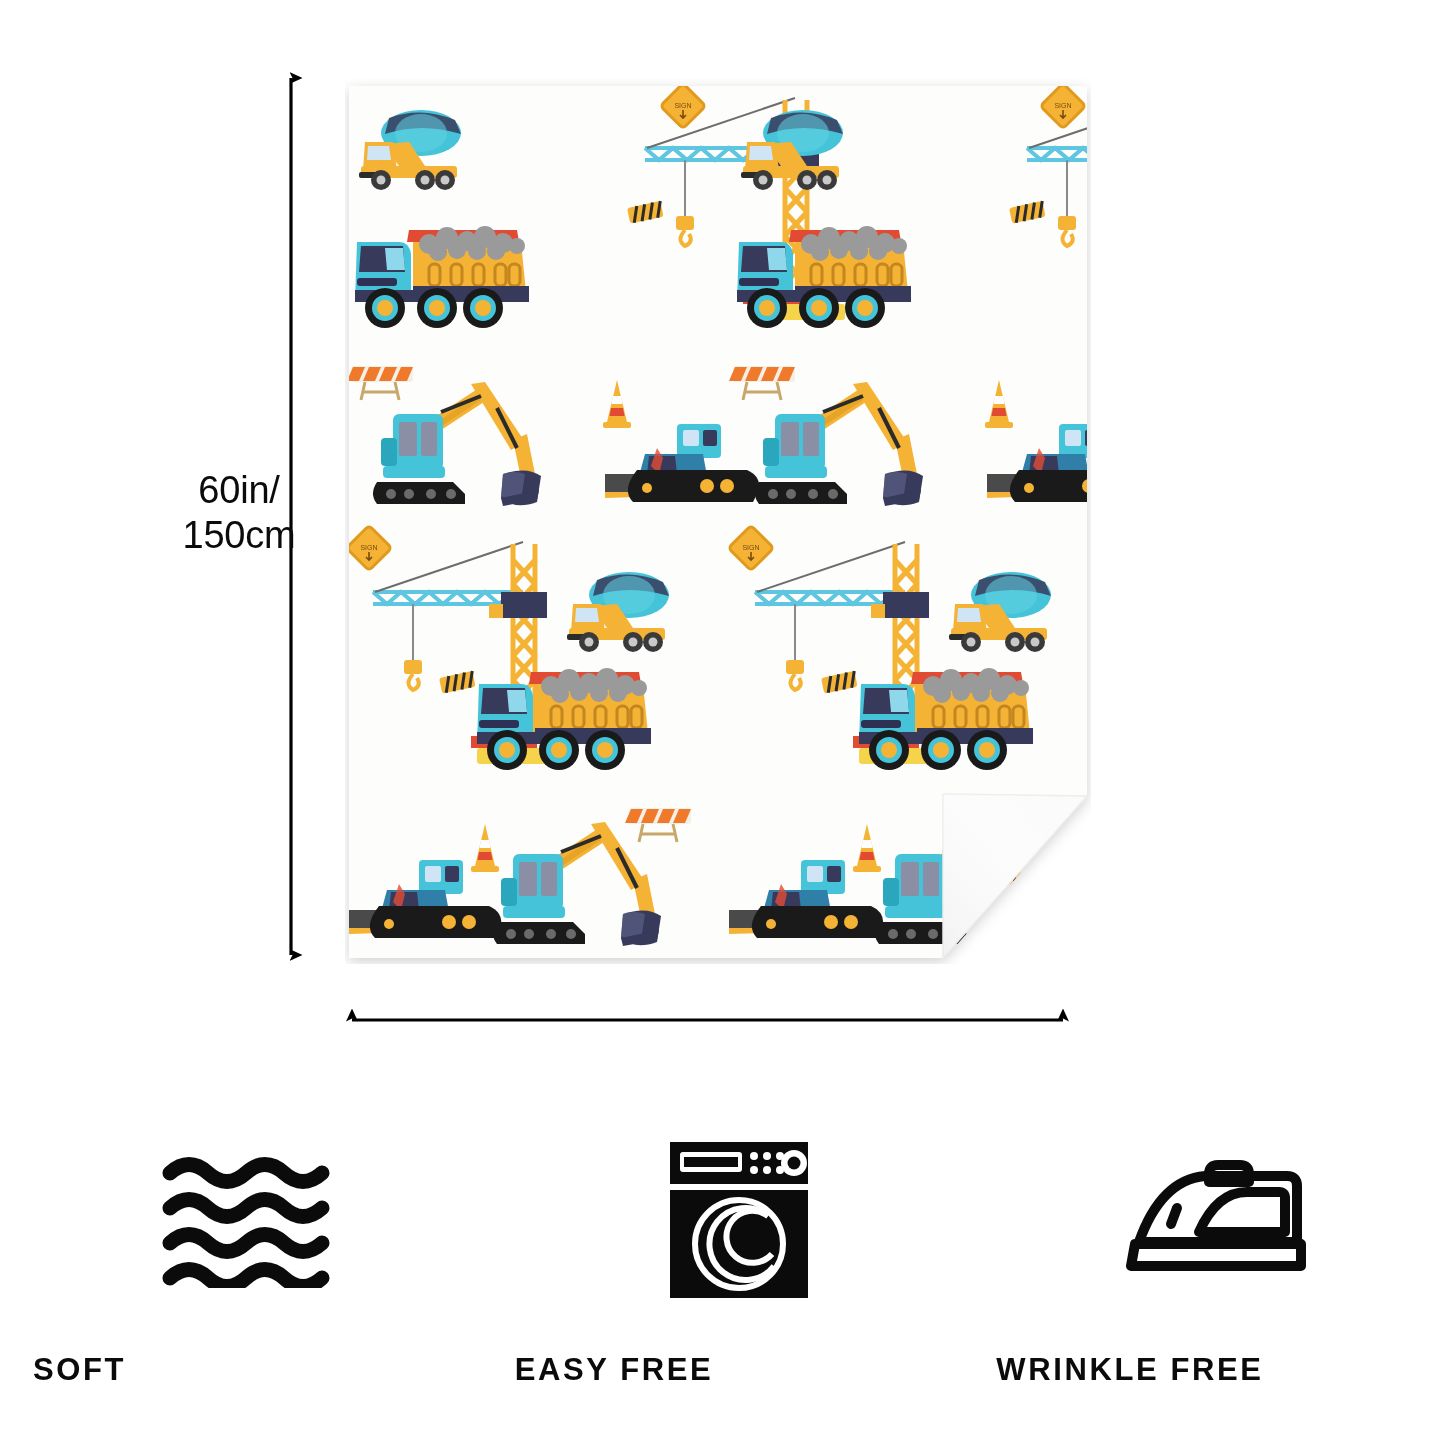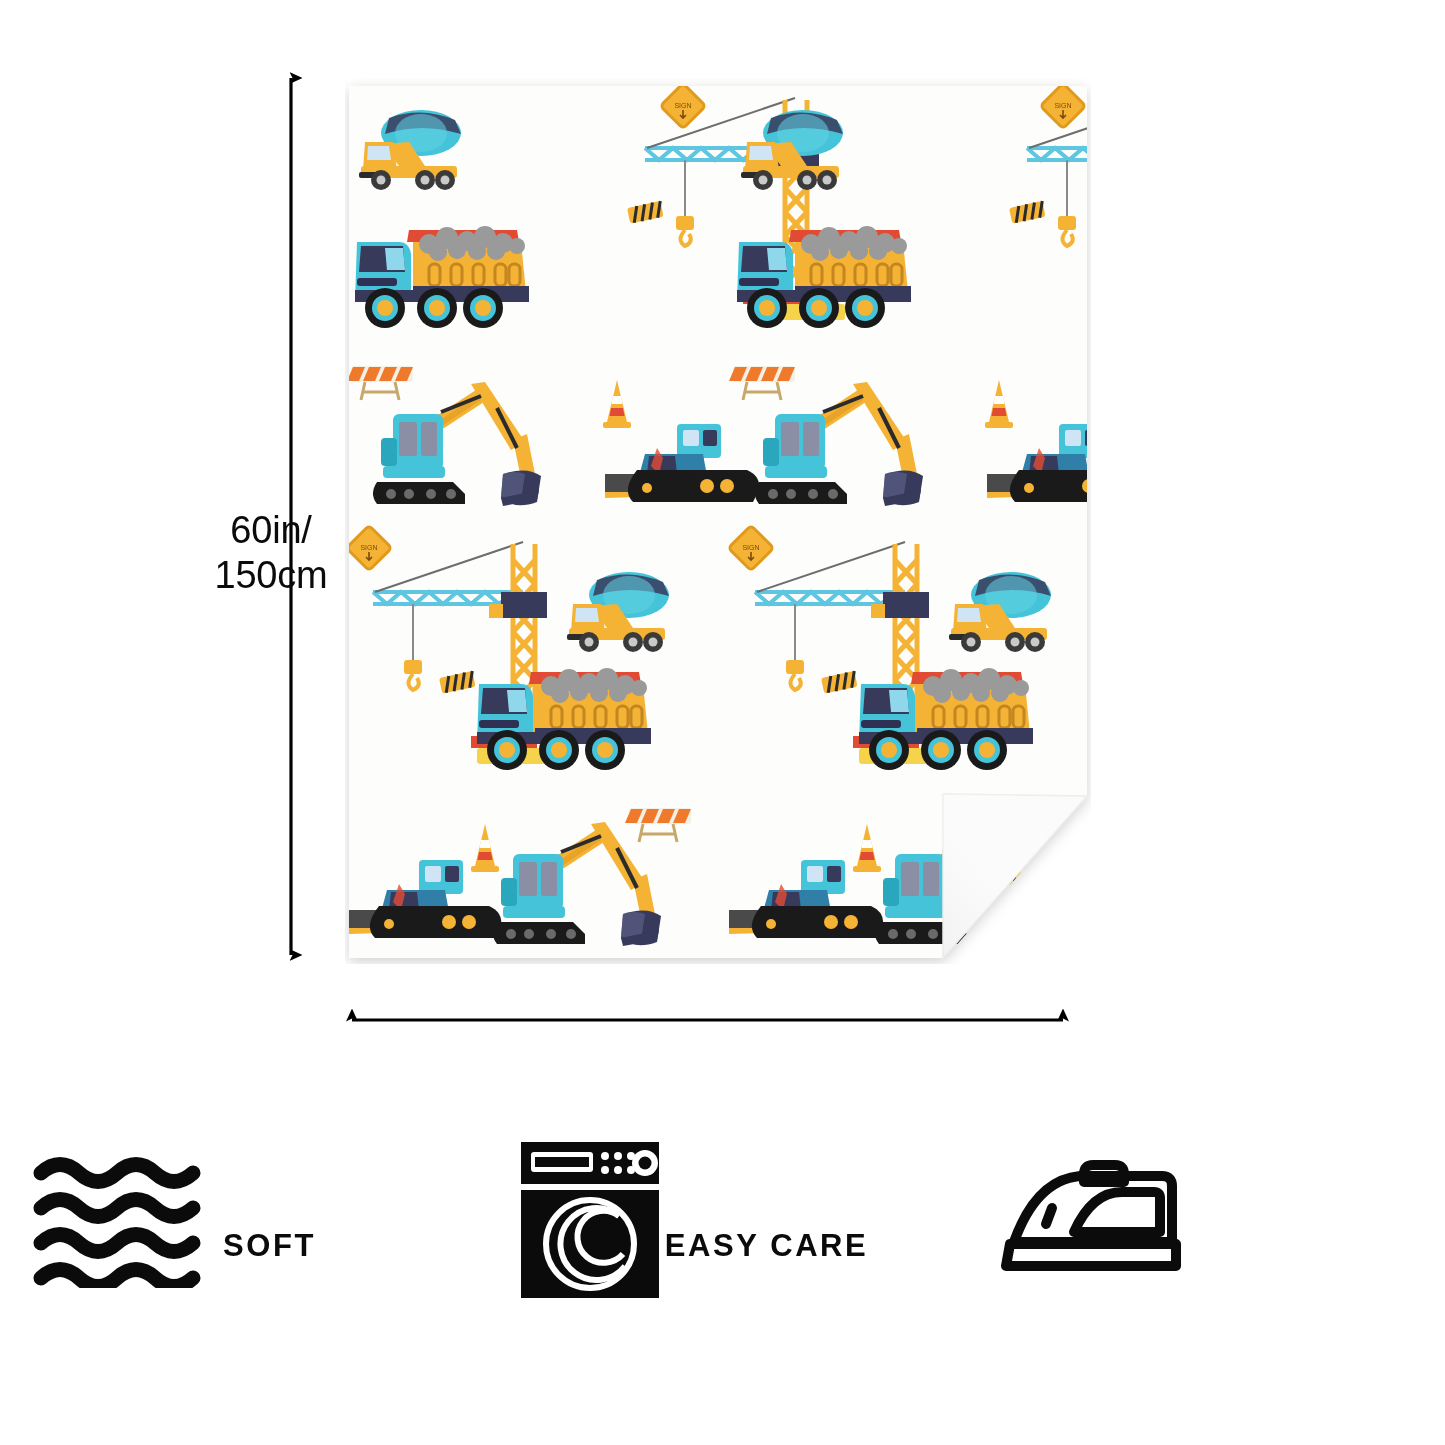--- a/index.html
+++ b/index.html
@@ -24,24 +24,23 @@
     position: absolute;
     color: #0b0b0b;
     font-size: 38px;
     font-weight: 400;
     letter-spacing: -0.2px;
     line-height: 1.18;
     white-space: pre-line;
     text-align: center;
   }
   #height-label {
-    left: 176px;
+    left: 144px;
     top: 468px;
     width: 190px;
-    margin-top: 40px;
   }
   #width-label {
     left: 560px;
     top: 1028px;
     width: 320px;
   }
 
   
   #blanket-figure {
     position: absolute;
@@ -56,22 +55,21 @@
   #features {
     position: absolute;
     left: 0;
     top: 1140px;
     width: 1445px;
     display: flex;
   }
   .feature {
     flex: 1 1 0;
     display: flex;
-    flex-direction: row;
-    align-items: center;
+    flex-direction: column;
     padding-left: 33px;
   }
   .feature-icon {
     height: 160px;
     display: flex;
     align-items: center;
     justify-content: center;
   }
   .feature-label {
     margin-top: 52px;
@@ -383,32 +381,33 @@
               <circle cx="116" cy="30" r="4"></circle>
           </g>
           <circle cx="130" cy="23" r="13" fill="#ffffff"></circle>
           <circle cx="130" cy="23" r="6.5" fill="#0b0b0b"></circle>
           <rect x="6" y="50" width="138" height="108" fill="#0b0b0b"></rect>
           <circle cx="75" cy="104" r="44" fill="none" stroke="#ffffff" stroke-width="6"></circle>
           <path d="M104 76 a36 36 0 1 0 6 50" fill="none" stroke="#ffffff" stroke-width="6"></path>
           <path d="M104 76 a26 26 0 1 0 4 38" fill="none" stroke="#ffffff" stroke-width="6"></path>
         </svg>
       </div>
-      <div class="feature-label">EASY CARE</div>
+      <div class="feature-label">EASY FREE</div>
     </div>
 
 
     <div class="feature">
       <div class="feature-icon">
         <svg width="200" height="125" viewBox="0 0 200 125">
           <g fill="none" stroke="#0b0b0b" stroke-width="10" stroke-linejoin="round">
             <path d="M88 16 q0 -9 9 -9 l22 0 q9 0 9 9 l0 8 -40 0 z"></path>
             <path d="M18 84 q22 -62 66 -66 l82 0 q10 0 10 10 l0 56 z"></path>
             <path d="M14 86 l166 0 0 22 -170 0 z"></path>
             <path d="M78 74 q18 -40 48 -40 l32 0 q6 0 6 6 l0 34 z"></path>
             <line x1="56" y1="50" x2="50" y2="66" stroke-linecap="round"></line>
           </g>
         </svg>
       </div>
+      <div class="feature-label">WRINKLE FREE</div>
     </div>
 
   </div>
 </div>
 
 </body></html>

